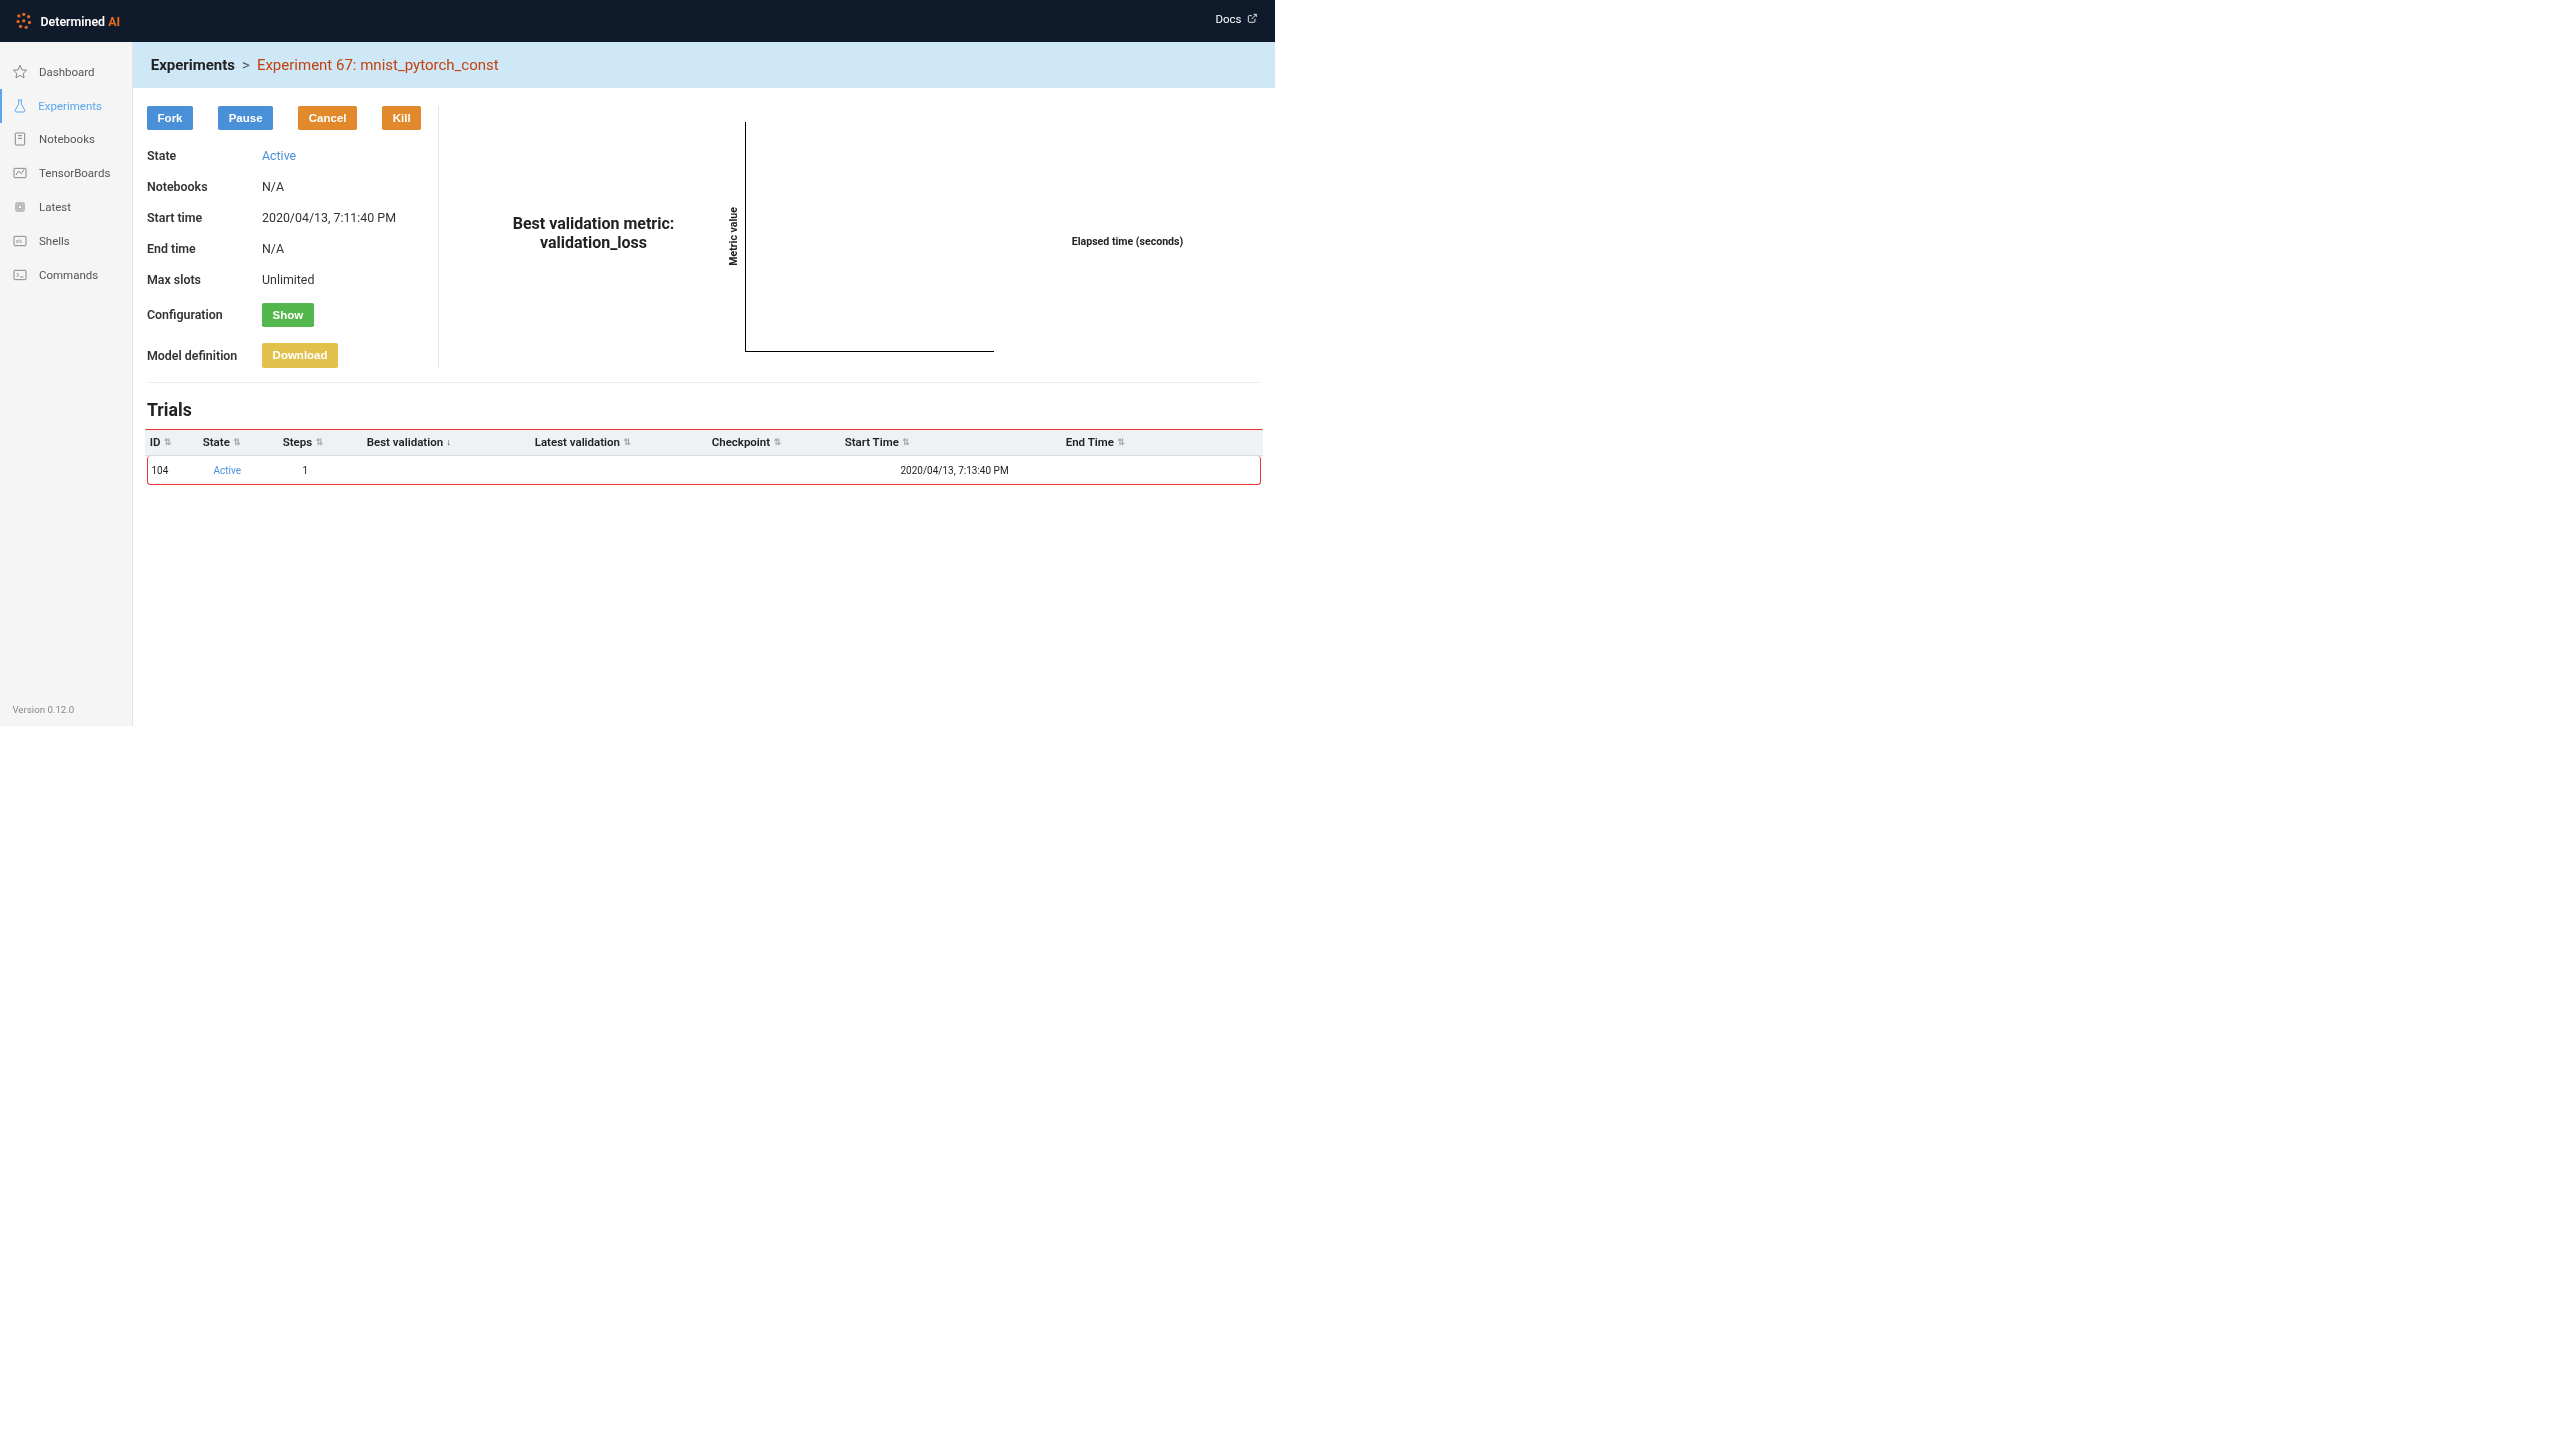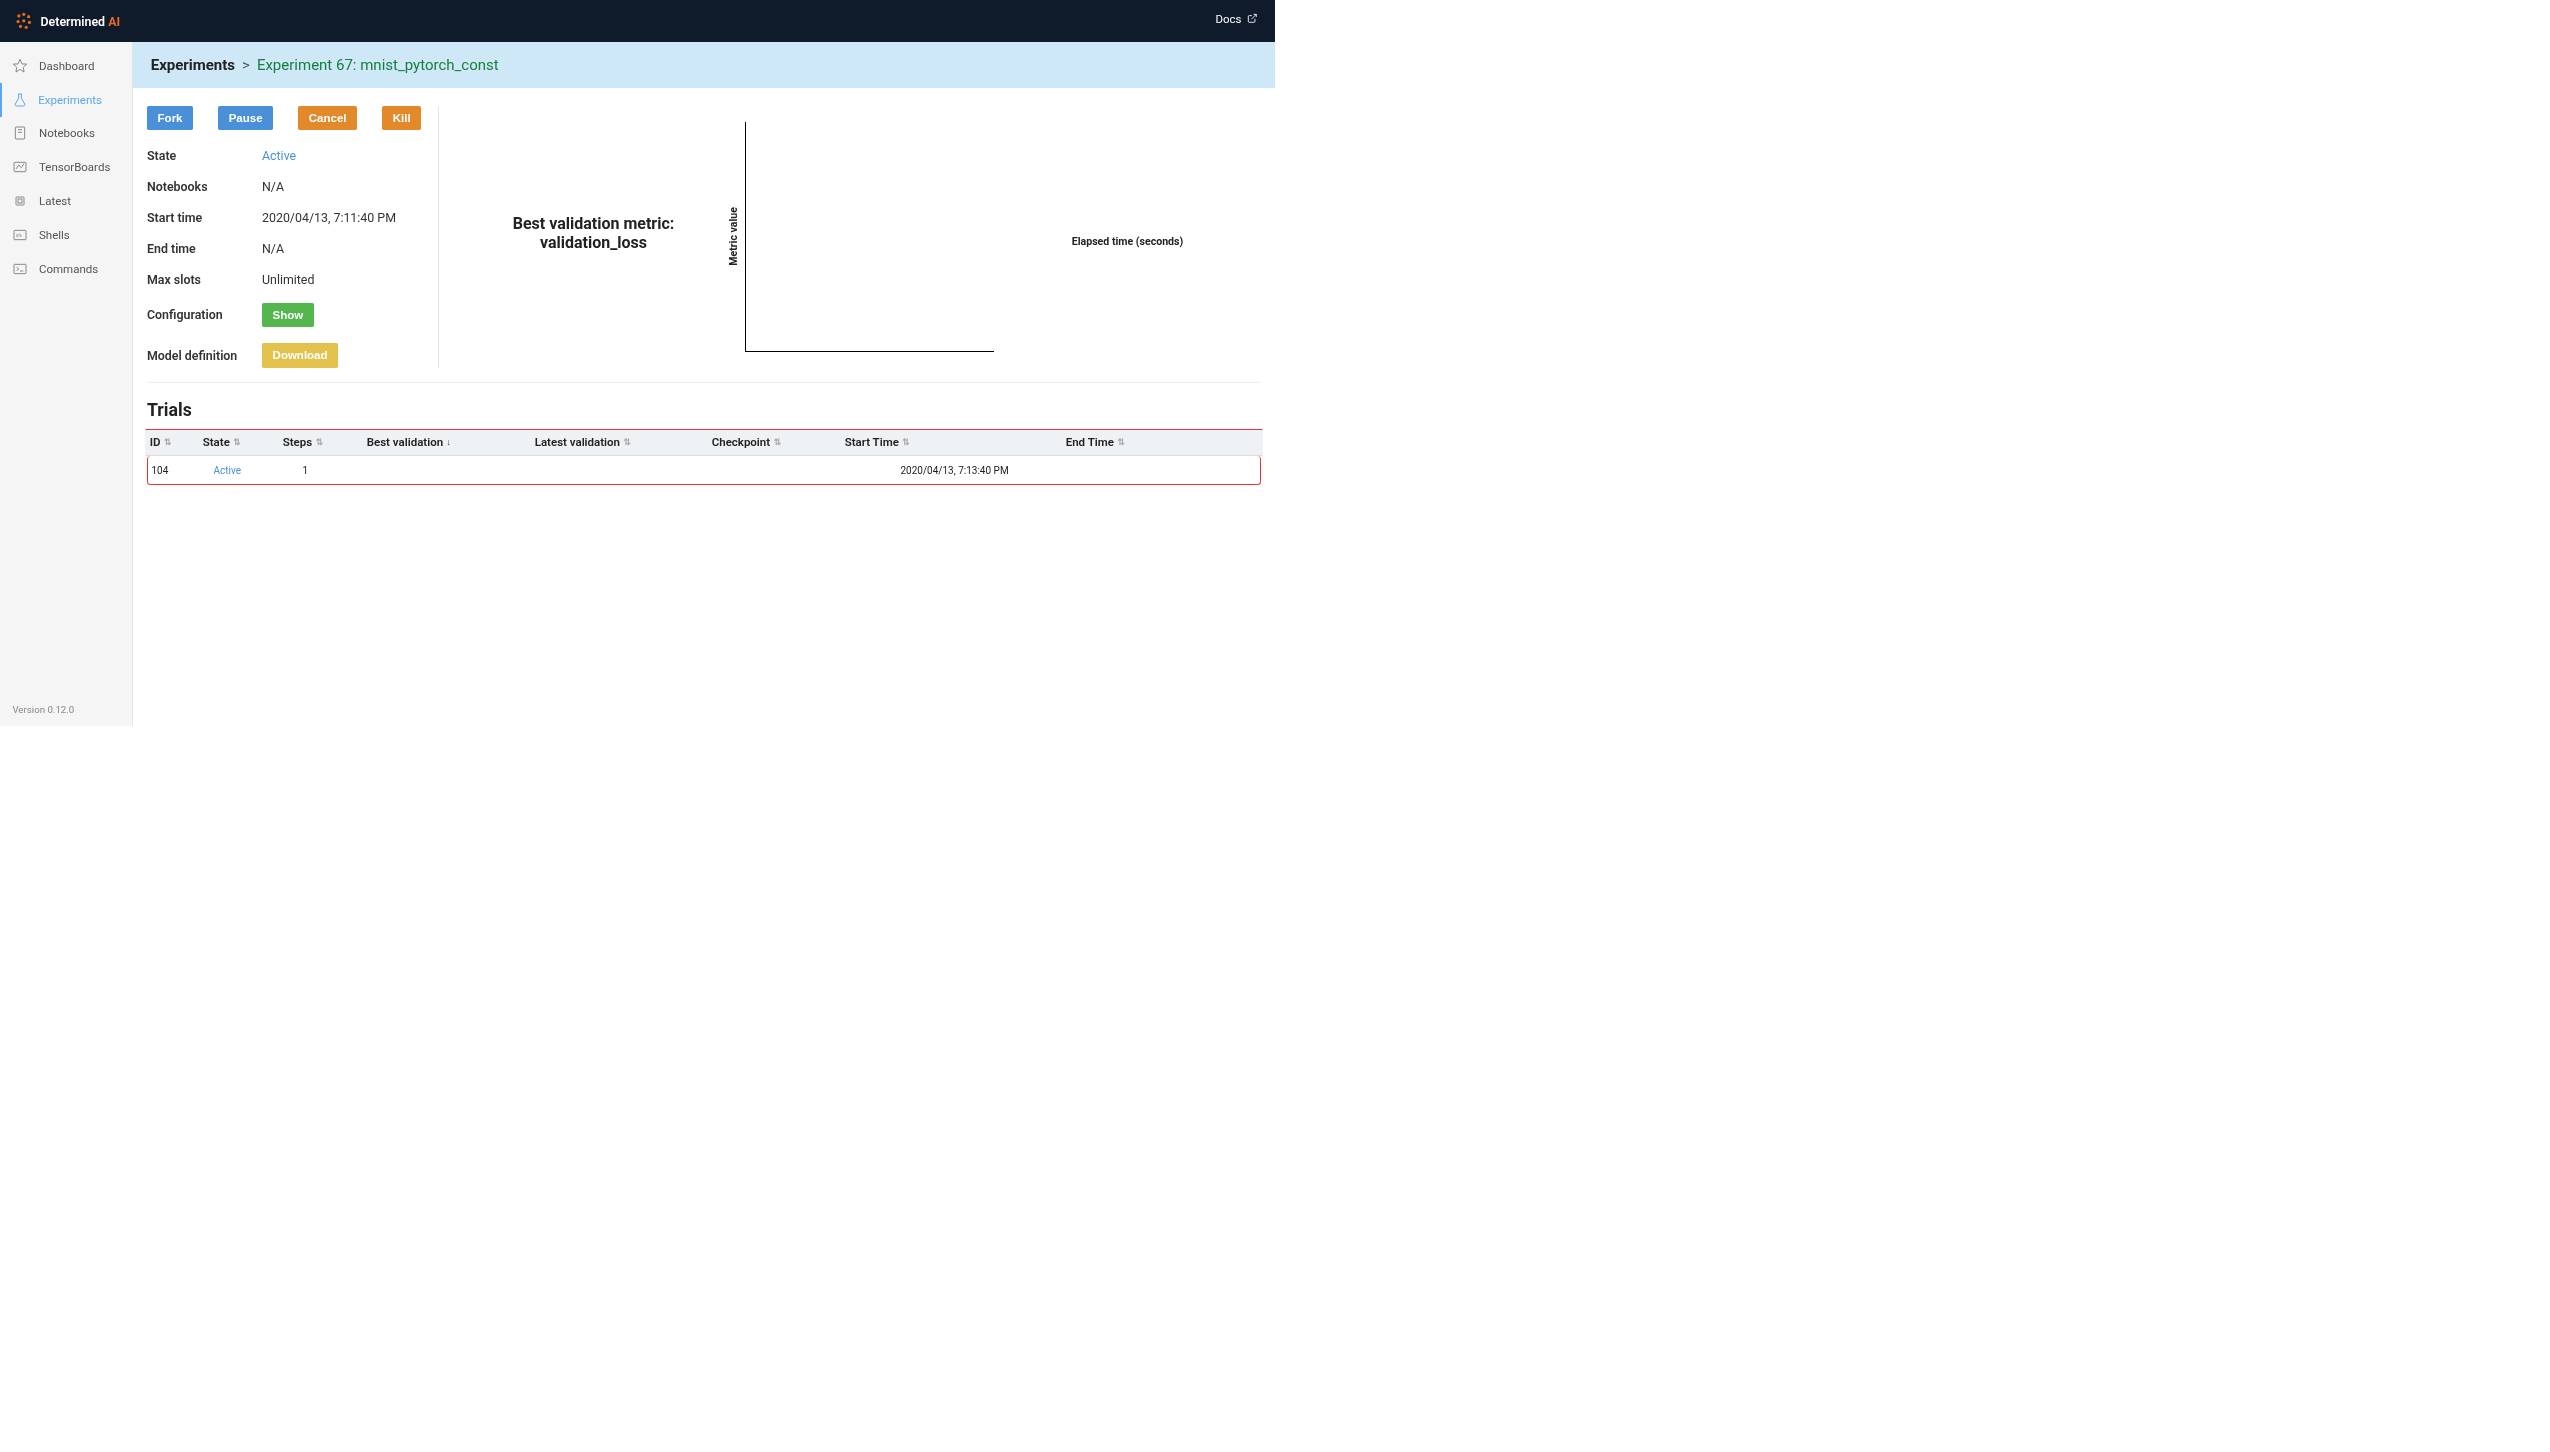--- a/index.html
+++ b/index.html
@@ -43,21 +43,21 @@
   display: flex; align-items: center; justify-content: center;
   font-size: 9.7px; font-weight: 600;
 }
 .layout { display: flex; height: calc(726px - 42px); }
 .sidebar {
   width: 133px;
   background: #f5f5f5;
   border-right: 0.9px solid #e4e4e4;
   display: flex;
   flex-direction: column;
-  padding-top: 7px;
+  padding-top: 13px;
 }
 .nav-item {
   display: flex; align-items: center; gap: 10.6px;
   padding: 8.9px 12.4px;
   font-size: 11.5px;
   color: #555;
   cursor: pointer;
 }
 .nav-item.active {
   color: #5aa7f0;
@@ -74,21 +74,21 @@
 .content { flex: 1; overflow: auto; padding: 0 14px 14px; }
 .breadcrumb {
   background: #cfe8f8;
   padding: 14px 17.7px;
   margin-left: -14px; margin-right: -14px;
   display: flex; align-items: center; gap: 7px;
   font-size: 15px;
 }
 .breadcrumb .root { font-weight: 700; color: #222; }
 .breadcrumb .sep { color: #555; }
-.breadcrumb .leaf { color: #15803d; text-align: center; }
+.breadcrumb .leaf { color: #c2410c; text-align: center; }
 .info-row { display: flex; margin-top: 17.7px; gap: 0; border-bottom:0.9px solid #eee; padding-bottom:14px; }
 .info-left {
   width: 292px;
   border-right: 0.9px solid #e4e4e4;
   padding-right: 14px;
 }
 .action-btns { display: flex; gap: 25px; margin-bottom: 17.7px; }
 .btn {
   border: none; color: #fff; font-weight: 600;
   padding: 6.2px 10.6px; font-size: 11.5px; cursor: pointer;

